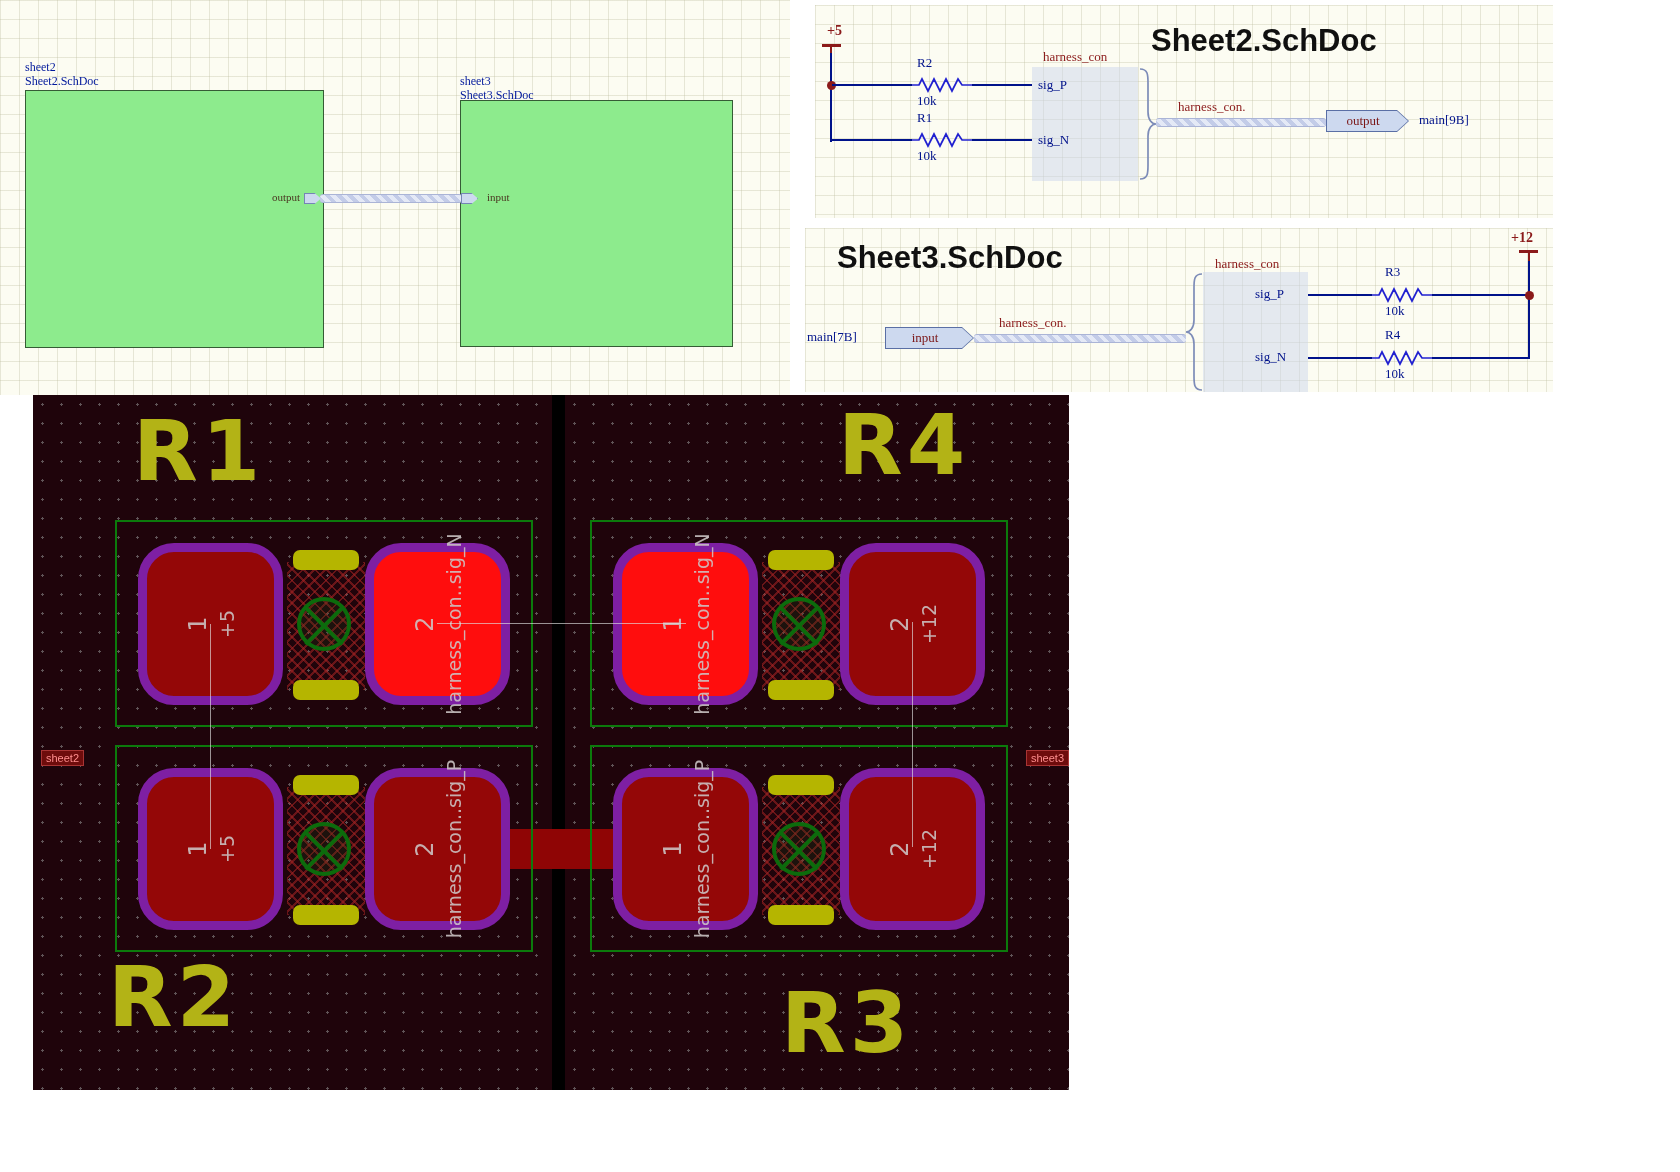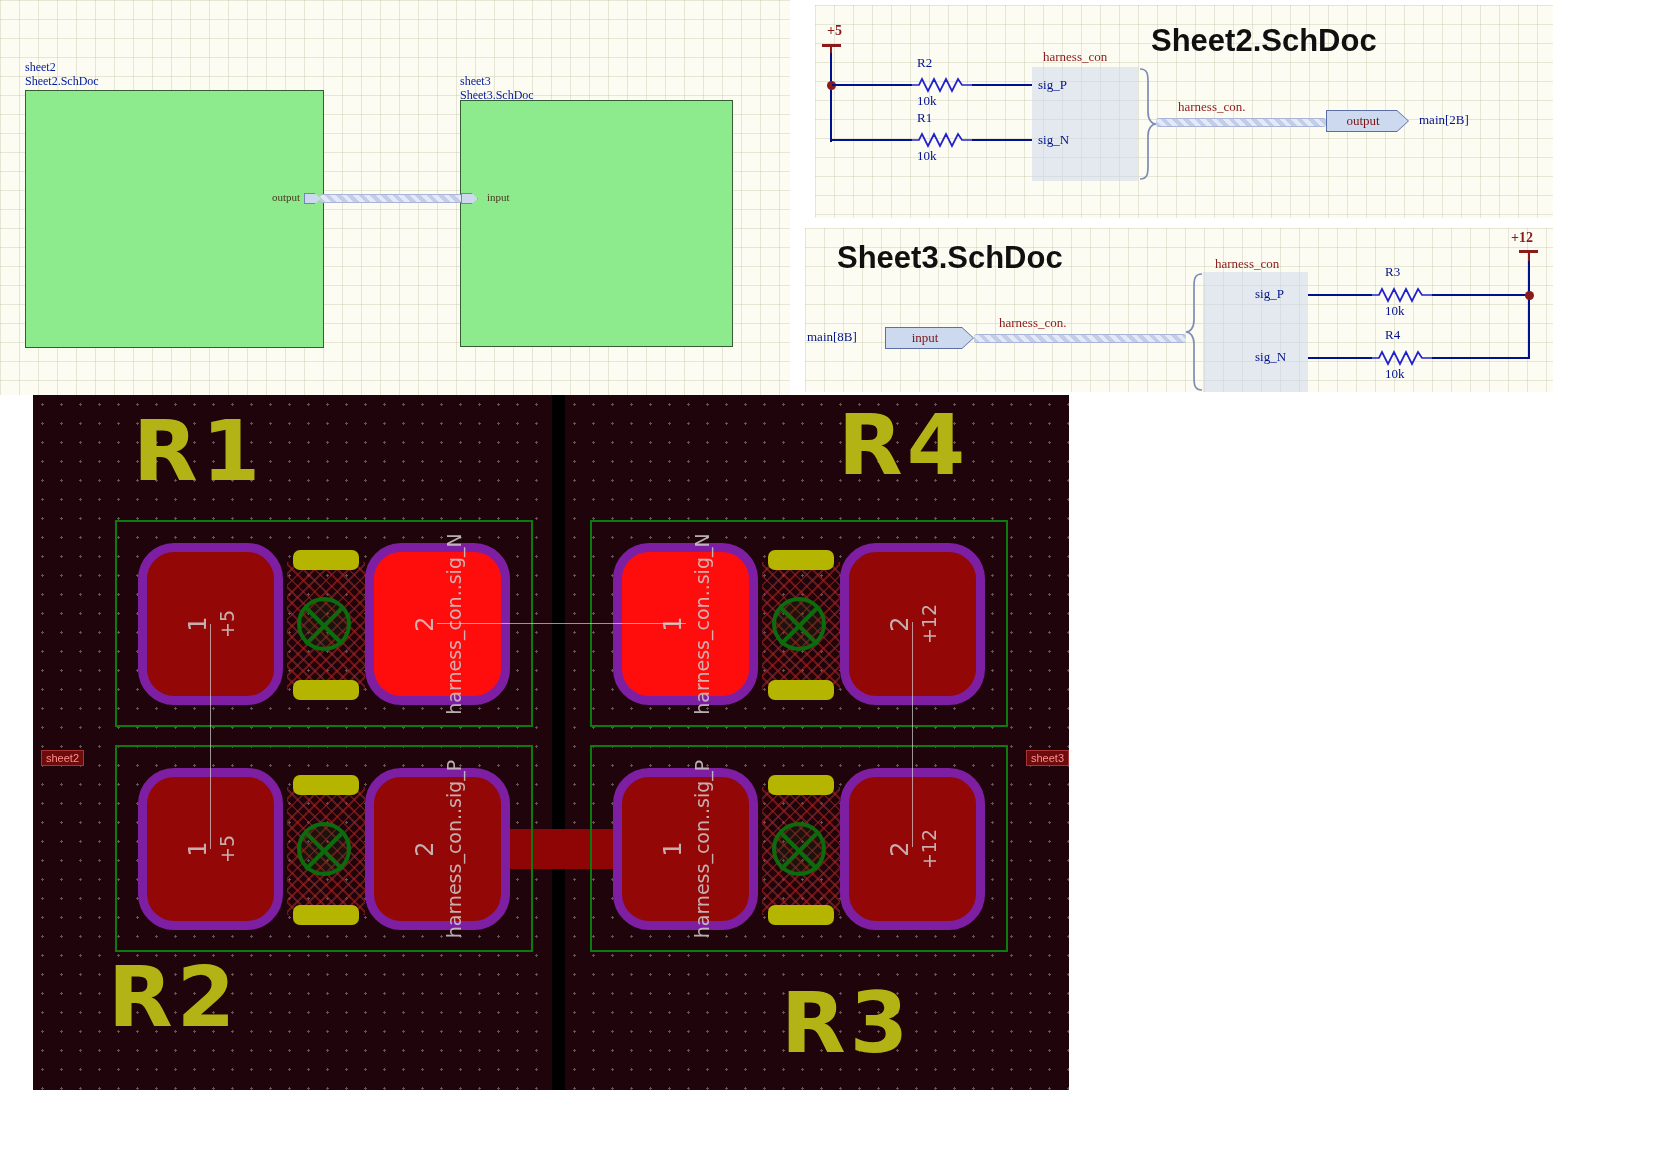--- a/index.html
+++ b/index.html
@@ -132,27 +132,27 @@
   <svg class="brace-svg" style="left:321px;top:62px" width="22" height="114" viewBox="0 0 20 114">
       <path d="M3,2 C11,2 11,8 11,16 L11,45 C11,53 15,57 19,57 C15,57 11,61 11,69 L11,98 C11,106 11,112 3,112" fill="none" stroke="#7d8cb8" stroke-width="1.7"></path>
     </svg>
 
   <div class="hwire" style="left:341px;top:113px;width:170px"></div>
   <div class="sch-text maroon" style="left:363px;top:94px">harness_con.</div>
 
   <div class="port" style="left:511px;top:105px;width:83px;height:22px">
     <div class="port-inner">output</div>
   </div>
-  <div class="sch-text" style="left:604px;top:107px">main[2B]</div>
+  <div class="sch-text" style="left:604px;top:107px">main[9B]</div>
 </div>
 
 <div class="sch-canvas" id="regionC">
   <div class="doc-title" style="left:32px;top:12px">Sheet3.SchDoc</div>
 
-  <div class="sch-text" style="left:2px;top:101px">main[8B]</div>
+  <div class="sch-text" style="left:2px;top:101px">main[7B]</div>
   <div class="port" style="left:80px;top:99px;width:89px;height:22px">
     <div class="port-inner">input</div>
   </div>
 
   <div class="hwire" style="left:169px;top:106px;width:212px"></div>
   <div class="sch-text maroon" style="left:194px;top:87px">harness_con.</div>
 
   <svg class="brace-svg" style="left:379px;top:44px" width="22" height="120" viewBox="0 0 20 120">
       <path d="M17,2 C9,2 9,8 9,16 L9,48 C9,56 5,60 1,60 C5,60 9,64 9,72 L9,104 C9,112 9,118 17,118" fill="none" stroke="#7d8cb8" stroke-width="1.7"></path>
     </svg>

